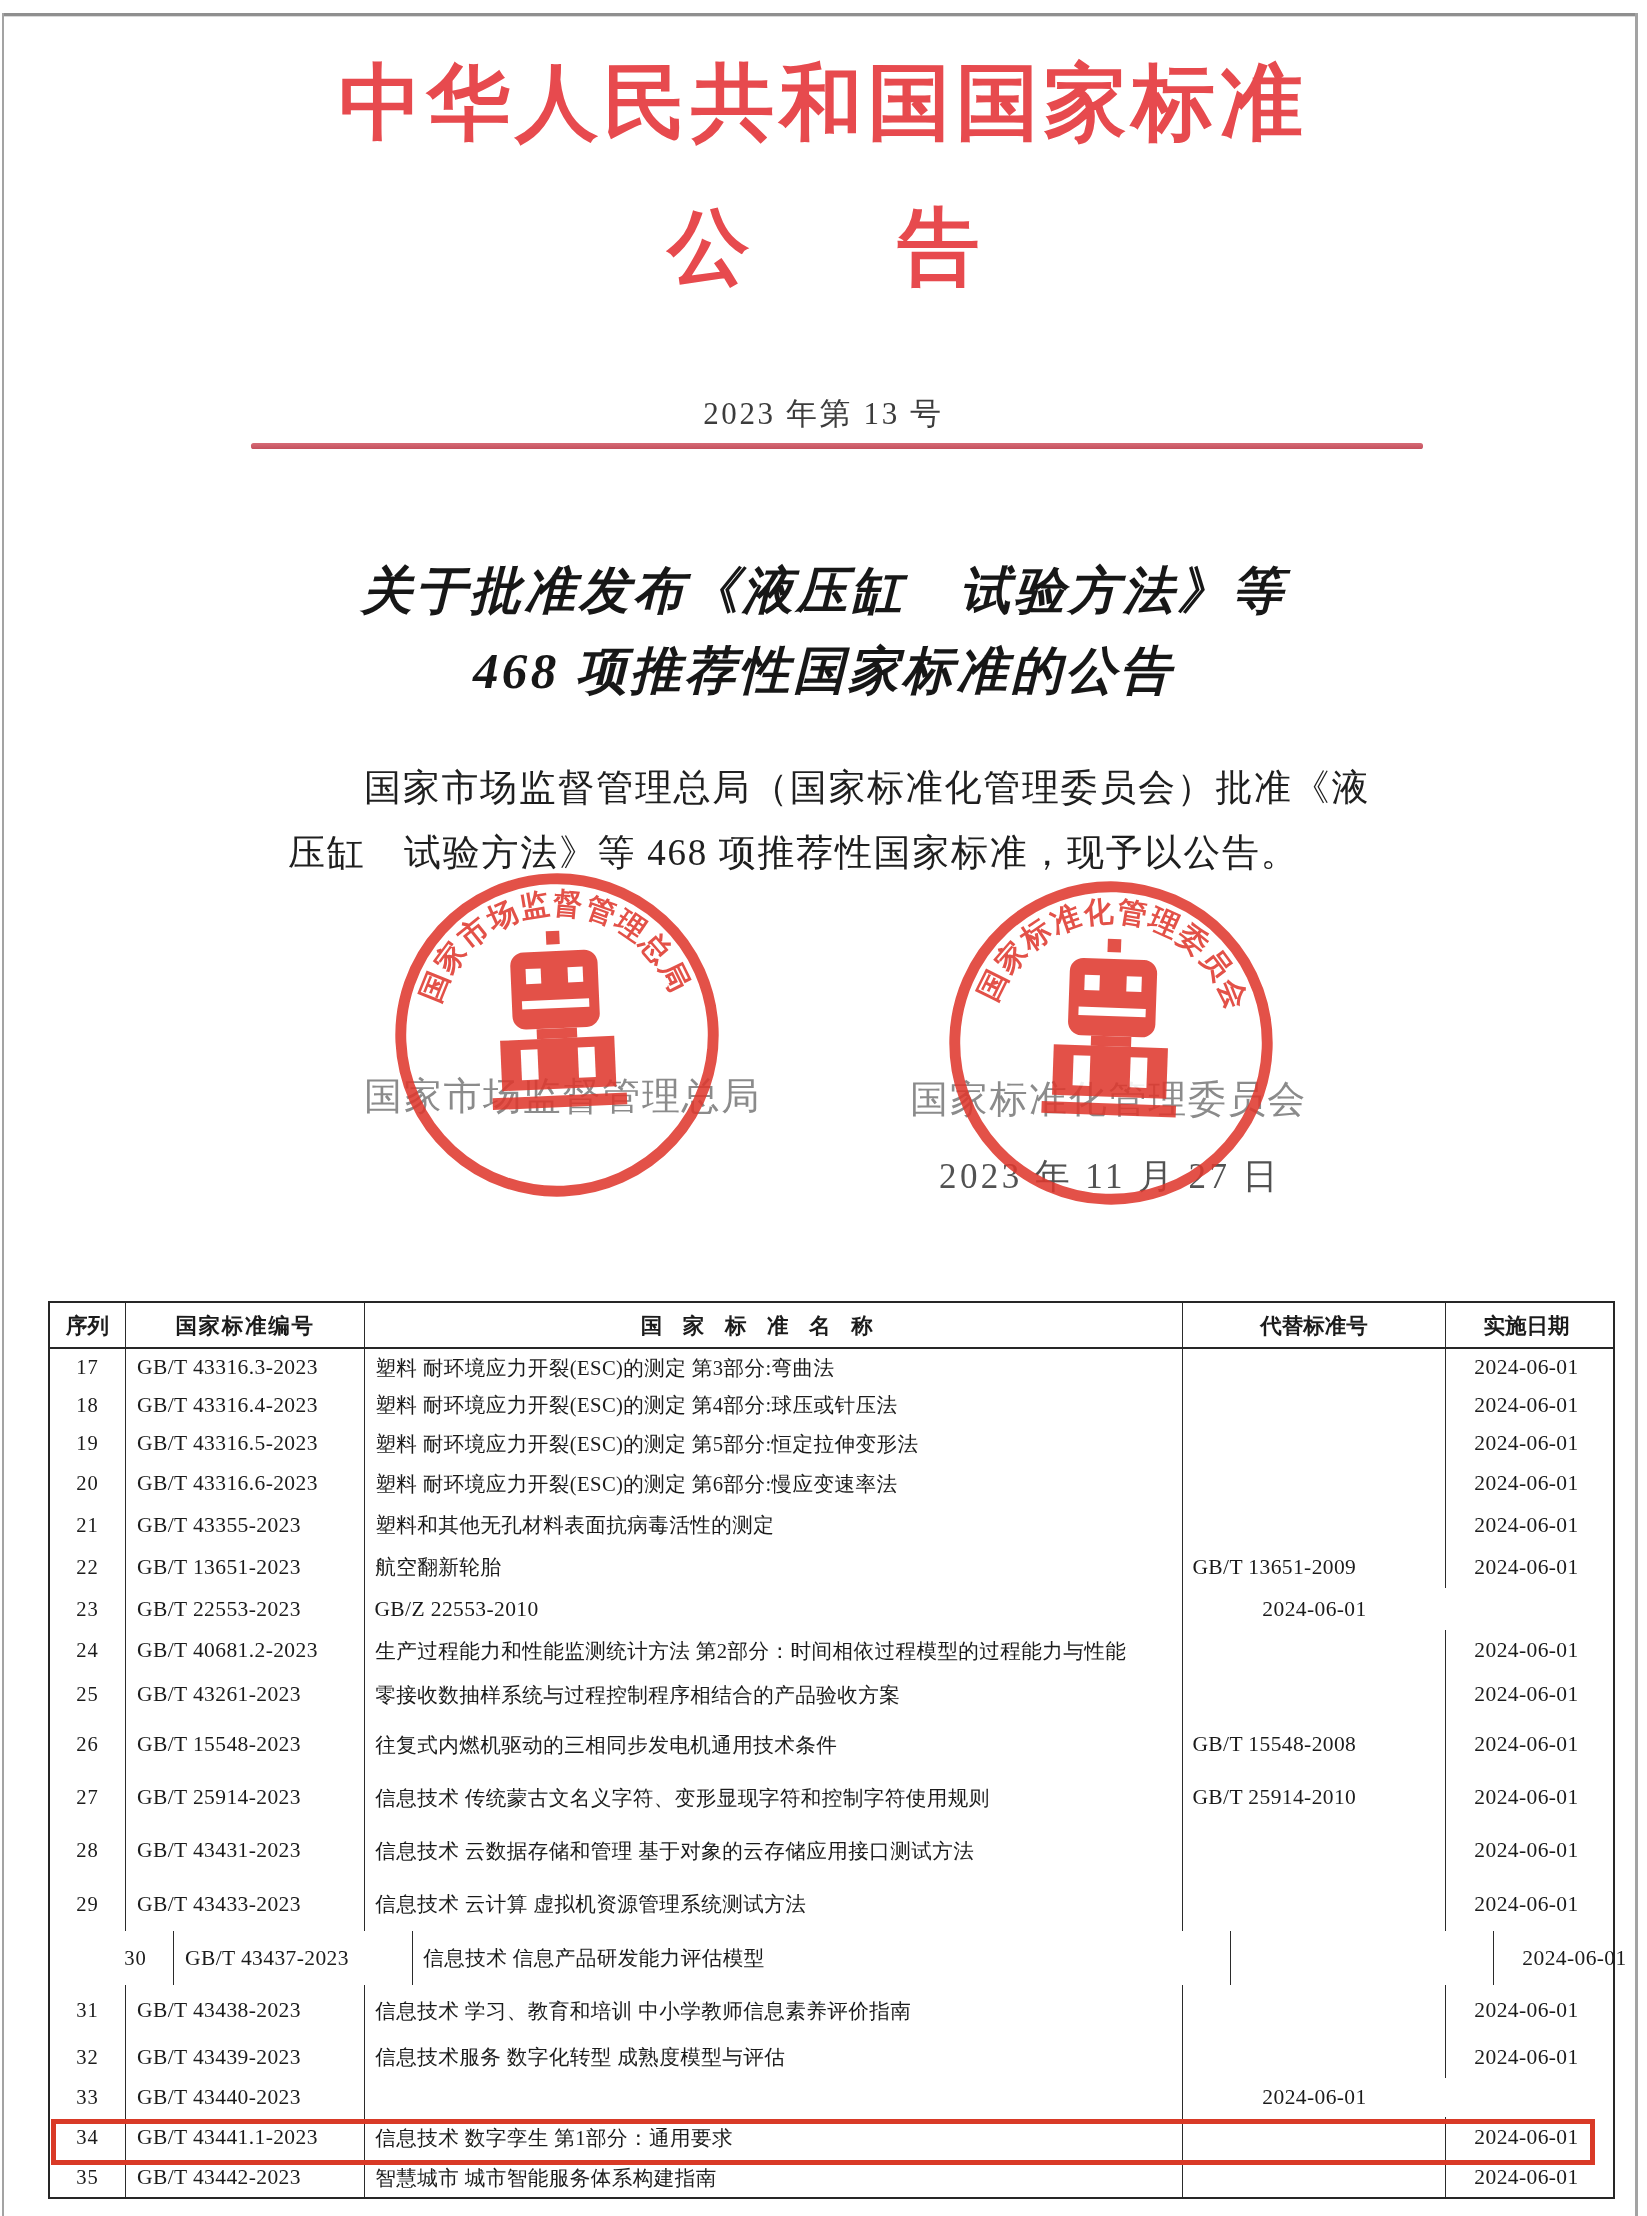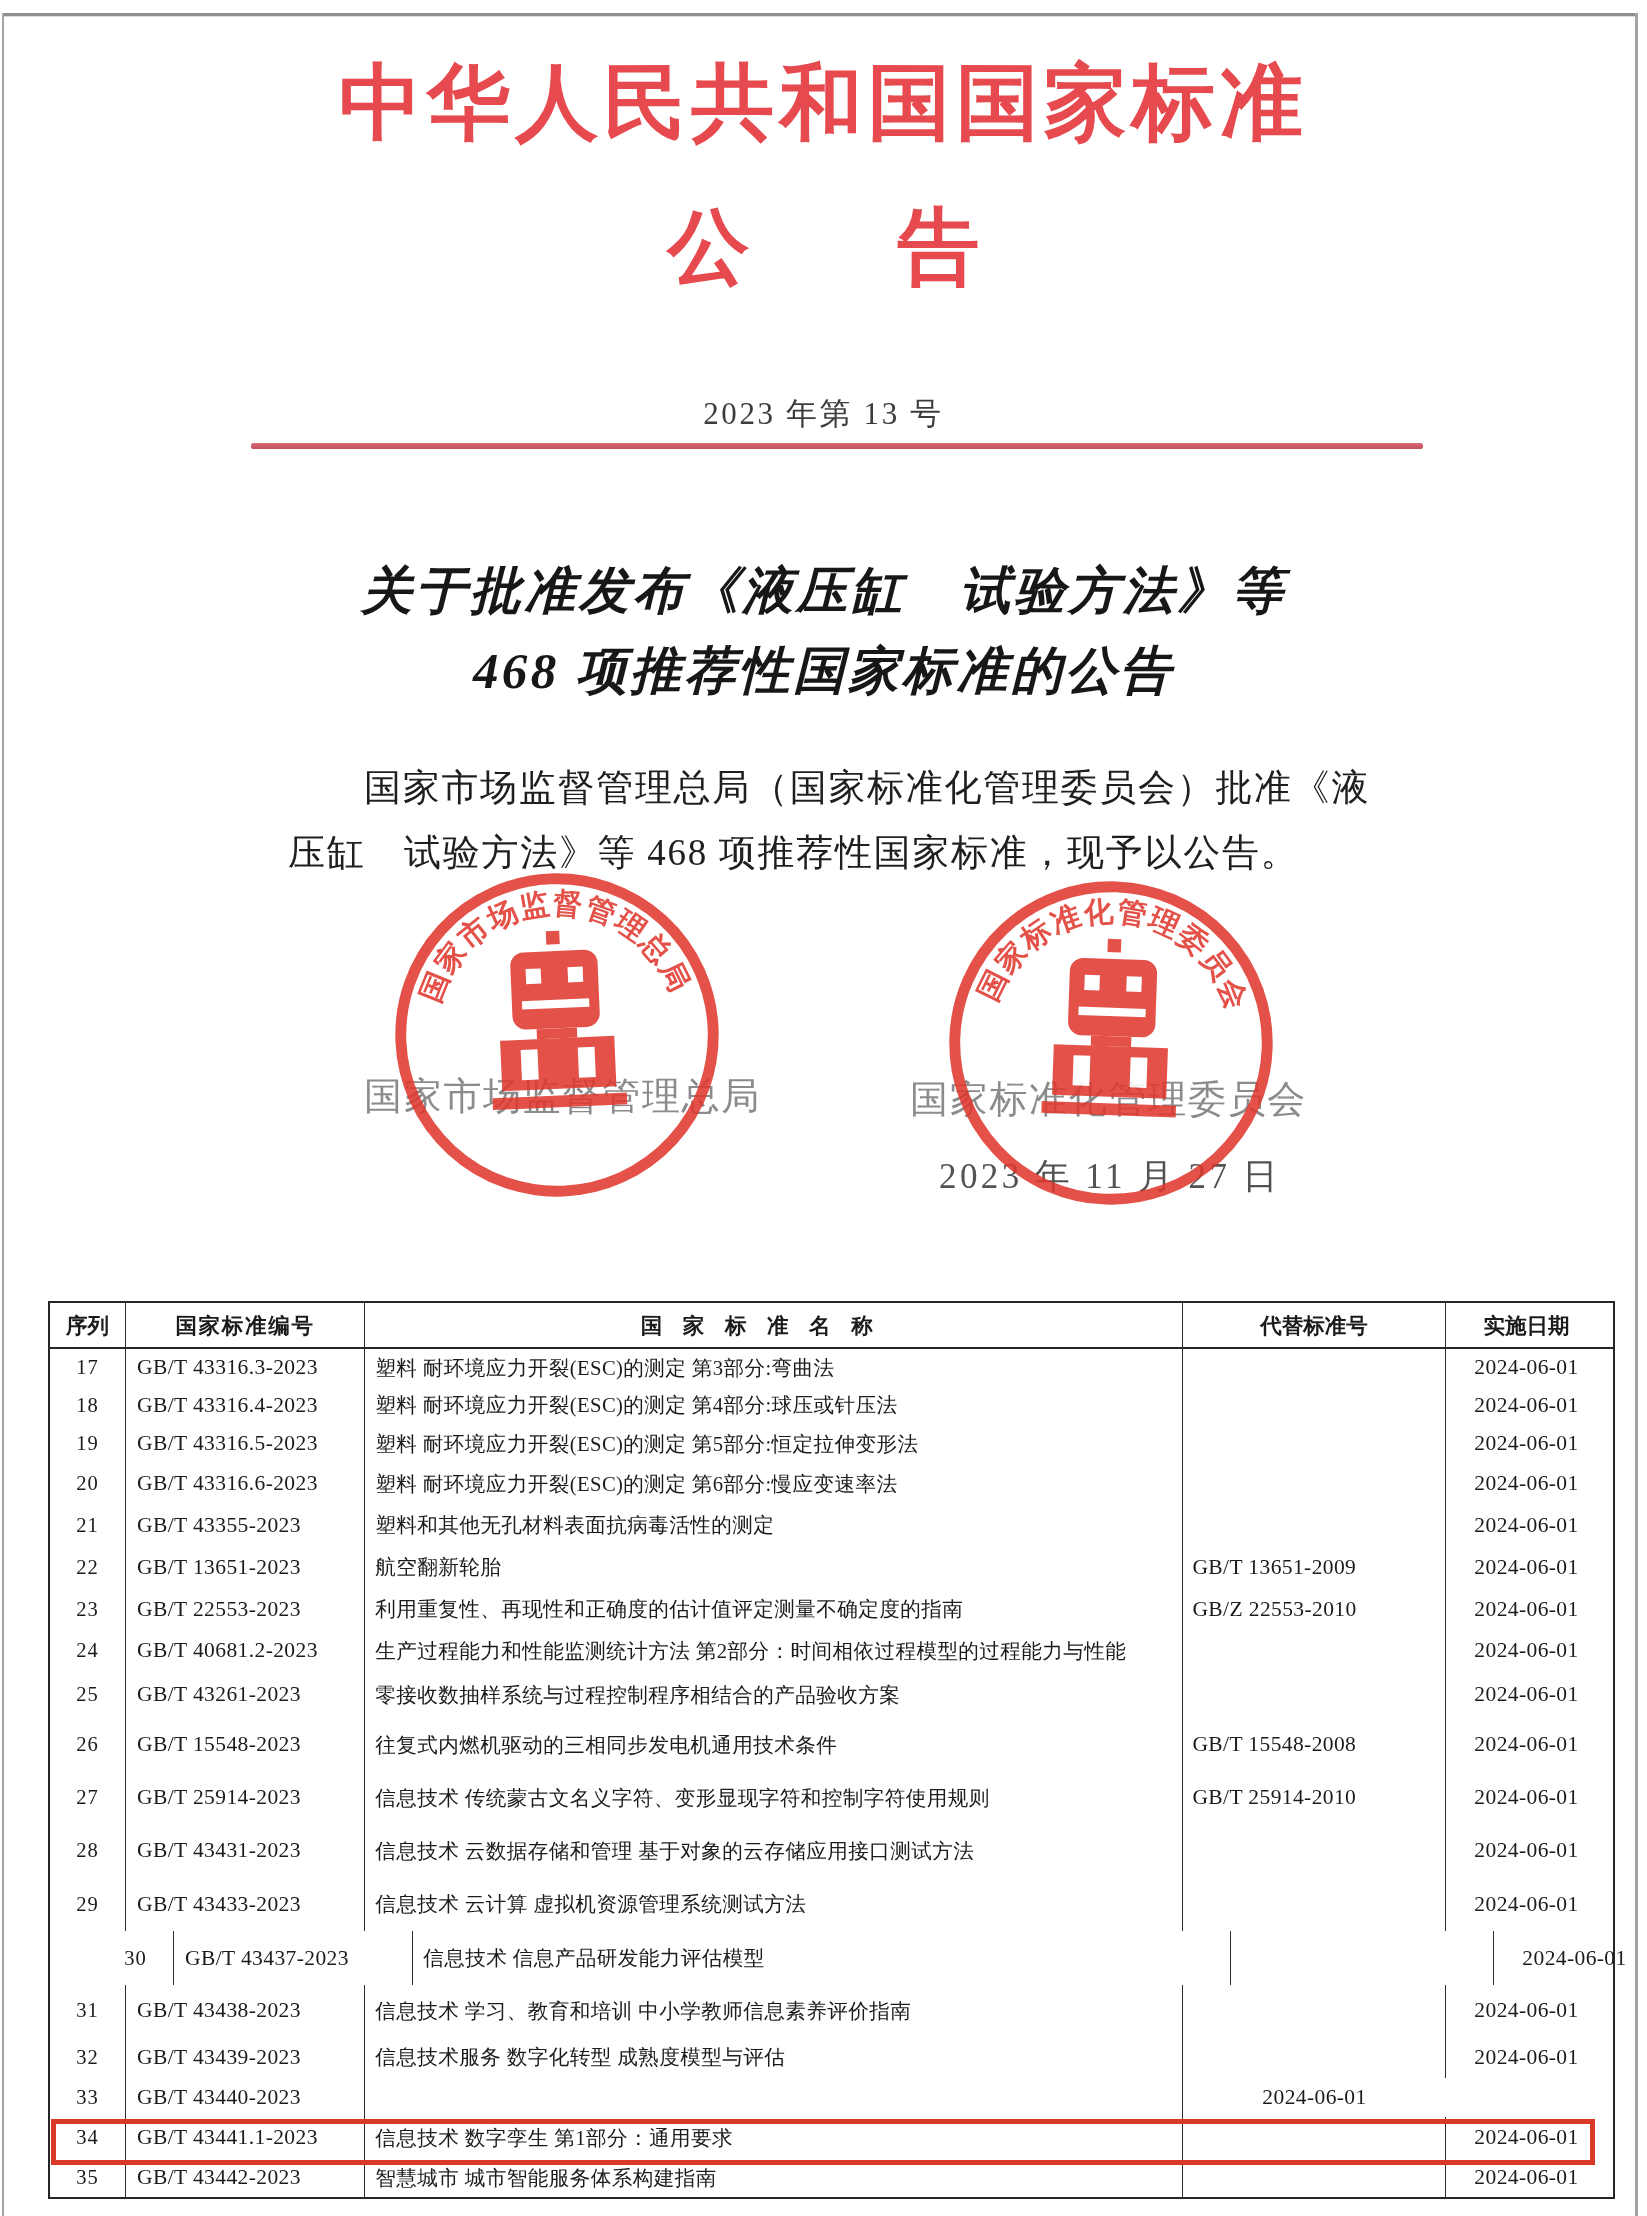--- a/index.html
+++ b/index.html
@@ -172,21 +172,20 @@
       <div class="trow" style="height: 42px;">
       <div class="cell vline c-seq">22</div>
       <div class="cell vline c-code">GB/T 13651-2023</div>
       <div class="cell vline c-name">航空翻新轮胎</div>
       <div class="cell vline c-repl">GB/T 13651-2009</div>
       <div class="cell c-date">2024-06-01</div>
     </div>
       <div class="trow" style="height: 42px;">
       <div class="cell vline c-seq">23</div>
       <div class="cell vline c-code">GB/T 22553-2023</div>
-      <div class="cell vline c-name">利用重复性、再现性和正确度的估计值评定测量不确定度的指南</div>
       <div class="cell vline c-repl">GB/Z 22553-2010</div>
       <div class="cell c-date">2024-06-01</div>
     </div>
       <div class="trow" style="height: 41px;">
       <div class="cell vline c-seq">24</div>
       <div class="cell vline c-code">GB/T 40681.2-2023</div>
       <div class="cell vline c-name">生产过程能力和性能监测统计方法 第2部分：时间相依过程模型的过程能力与性能</div>
       <div class="cell vline c-repl"></div>
       <div class="cell c-date">2024-06-01</div>
     </div>

